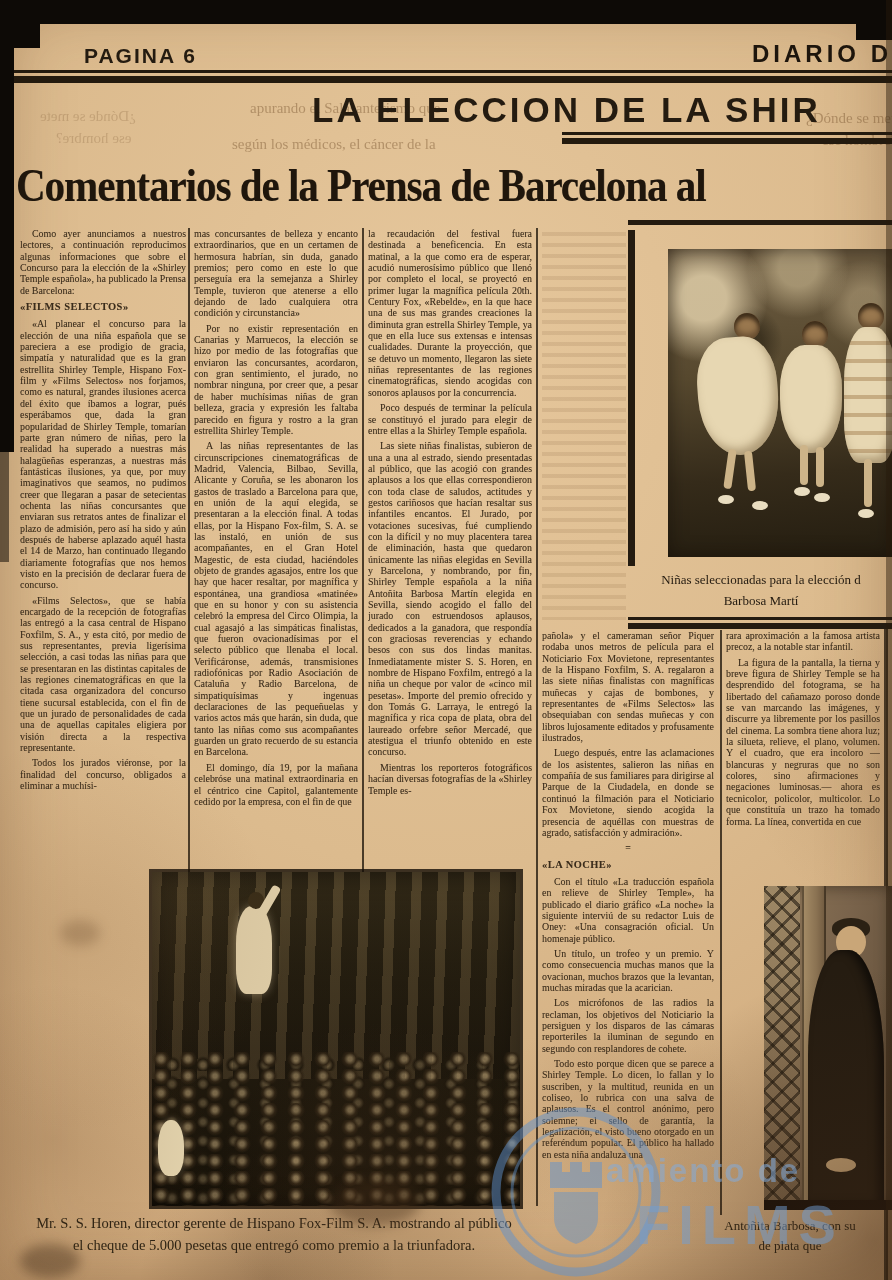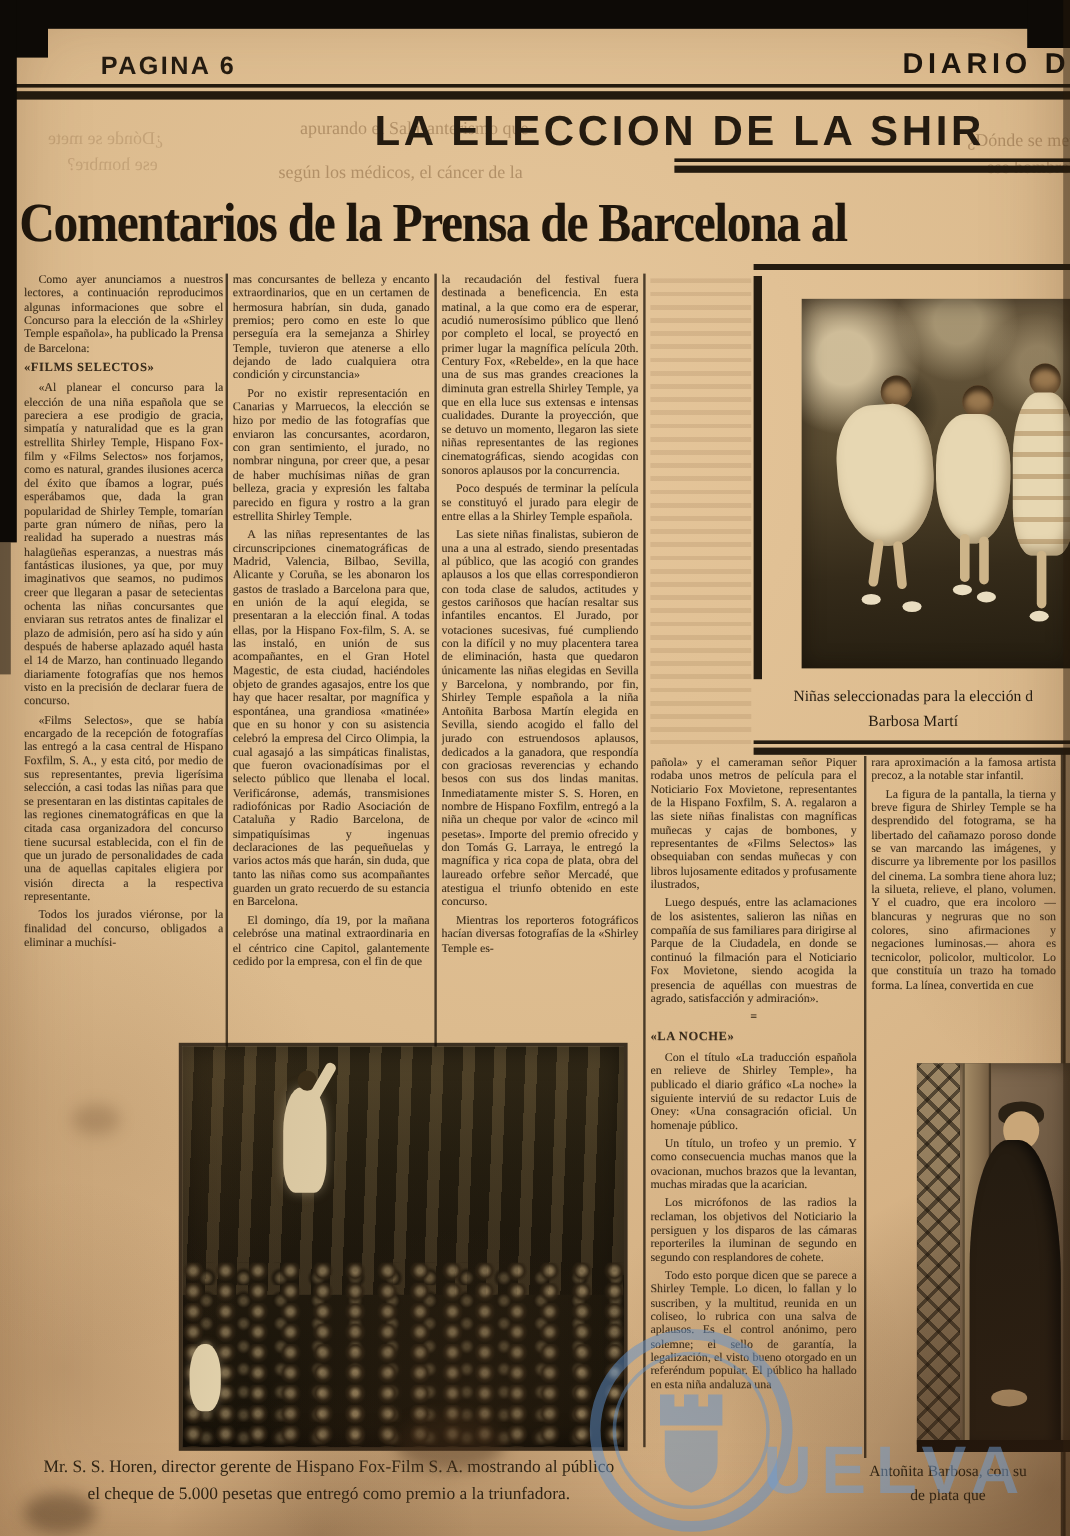--- a/index.html
+++ b/index.html
@@ -246,15 +246,16 @@
   <div class="abs edge" style="left:0;top:0;width:14px;height:452px;"></div>
   <div class="abs" style="left:0;top:452px;width:9px;height:110px;background:rgba(20,14,8,.55);z-index:3;"></div>
   <div class="abs" style="left:886px;top:0;width:6px;height:1280px;background:rgba(40,26,12,.45);z-index:3;"></div>
 
   <svg class="abs wm" style="left:488px;top:1104px;" width="176" height="176" viewBox="0 0 176 176">
     <circle cx="88" cy="88" r="80" fill="none" stroke="rgba(96,146,205,.5)" stroke-width="9"></circle>
     <circle cx="88" cy="88" r="64" fill="none" stroke="rgba(96,146,205,.45)" stroke-width="3"></circle>
     <path d="M62 58 h12 v10 h8 v-10 h12 v10 h8 v-10 h12 v26 h-52 z" fill="rgba(96,146,205,.5)"></path>
     <path d="M66 88 h44 v26 q0 18 -22 26 q-22 -8 -22 -26 z" fill="rgba(96,146,205,.45)"></path>
   </svg>
-  <div class="abs wm wm-text2">UELVA</div>
+  <div class="abs wm wm-text1">amiento de</div>
+  <div class="abs wm wm-text2">FILMS</div>
 
 </div>
 
 </body></html>

